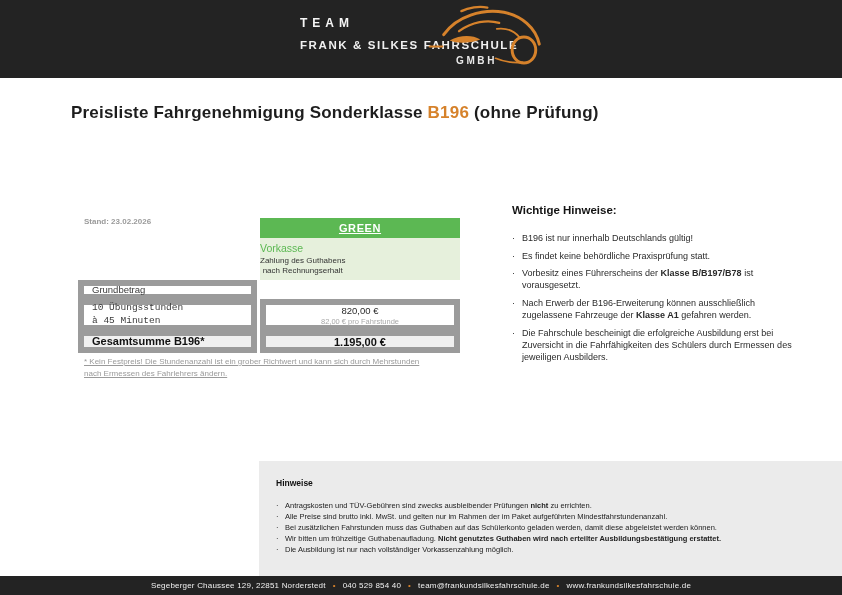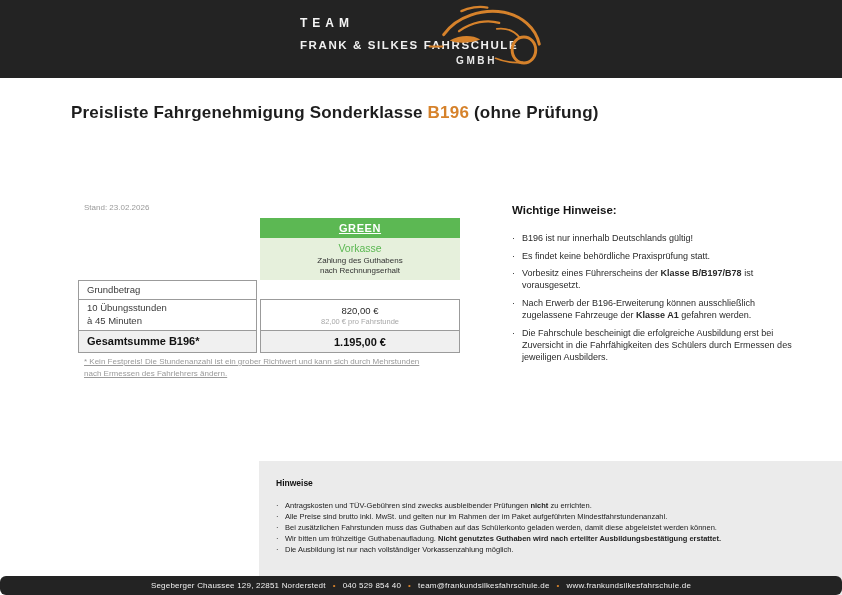--- a/index.html
+++ b/index.html
@@ -32,36 +32,36 @@
 
   
   .page-title {
     position:absolute; left:71px; top:103px; width:700px;
     font-size:17px; font-weight:bold; color:#1d1d1d; letter-spacing:.2px;
   }
   .title-highlight { font-weight:bold; }
 
   
   .stand {
-    position:absolute; left:84px; top:203px; font-size:8px; color:#9a9a9a;
+    position:absolute; left:84px; top:217px; font-size:8px; color:#9a9a9a;font-weight:bold;
   }
   .col-head {
     position:absolute; left:260px; top:218px; width:200px; height:20px;
     display:flex; align-items:center; justify-content:center;
     color:#ffffff; font-size:11px; font-weight:bold; letter-spacing:.6px;text-decoration:underline;
   }
   .col-sub {
     position:absolute; left:260px; top:238px; width:200px; height:42px;
-    display:flex; flex-direction:column; align-items:center; justify-content:center;
+    display:flex; flex-direction:column; align-items:flex-start; justify-content:center;
   }
   .pay-method { font-size:10.5px; margin-bottom:2px; }
   .pay-note { font-size:8px; color:#333; text-align:center; white-space:pre-line; line-height:1.3; }
 
   .cell {
-    position:absolute; border:1px solid #ec4899; background:#fff;
+    position:absolute; border:6px solid #ec4899; background:#fff;
   }
   .cell.label {
     left:78px; width:179px; display:flex; flex-direction:column; justify-content:center;
     padding-left:8px; font-size:9.5px; color:#3a3a3a; white-space:pre-line; line-height:1.35;
   }
   .cell.value {
     left:260px; width:200px; display:flex; flex-direction:column;
     align-items:center; justify-content:center; font-size:9.5px; color:#2a2a2a;
   }
   .r1 { top:280px; height:20px; }
@@ -140,21 +140,21 @@
     <div class="pay-note">Zahlung des Guthabens
 nach Rechnungserhalt</div>
   </div>
 
   <div class="cell label r1" style="border-color: rgb(155, 155, 155);">Grundbetrag</div>
   <div class="cell value r1" style="border-color: rgb(155, 155, 155); margin-top: 37px;">
     <div>375,00 €</div>
 
   </div>
 
-  <div class="cell label r2" style="border-color: rgb(155, 155, 155);">10 Übungsstunden
+  <div class="cell label r2" style="border-color: rgb(155, 155, 155); font-family: Liberation Mono, monospace;">10 Übungsstunden
 à 45 Minuten</div>
   <div class="cell value r2" style="border-color: rgb(155, 155, 155);">
     <div>820,00 €</div>
     <div class="sub-value">82,00 € pro Fahrstunde</div>
   </div>
 
   <div class="cell label r3 total-cell" style="background: rgb(240, 240, 240); border-color: rgb(155, 155, 155);">Gesamtsumme B196*</div>
   <div class="cell value r3 total-cell" style="background: rgb(240, 240, 240); border-color: rgb(155, 155, 155);">1.195,00 €</div>
 
   <div class="footnote">* Kein Festpreis! Die Stundenanzahl ist ein grober Richtwert und kann sich durch Mehrstunden nach Ermessen des Fahrlehrers ändern.</div>
@@ -174,21 +174,21 @@
     <h3>Hinweise</h3>
     <ul class="note-list">
         <li><span class="marker">·</span><span>Antragskosten und TÜV-Gebühren sind zwecks ausbleibender Prüfungen </span><span class="b">nicht</span><span> zu errichten.</span></li>
         <li><span class="marker">·</span><span>Alle Preise sind brutto inkl. MwSt. und gelten nur im Rahmen der im Paket aufgeführten Mindestfahrstundenanzahl.</span></li>
         <li><span class="marker">·</span><span>Bei zusätzlichen Fahrstunden muss das Guthaben auf das Schülerkonto geladen werden, damit diese abgeleistet werden können.</span></li>
         <li><span class="marker">·</span><span>Wir bitten um frühzeitige Guthabenaufladung. </span><span class="b">Nicht genutztes Guthaben wird nach erteilter Ausbildungsbestätigung erstattet.</span></li>
         <li><span class="marker">·</span><span>Die Ausbildung ist nur nach vollständiger Vorkassenzahlung möglich.</span></li>
       </ul>
   </div>
 
-  <div class="footer" style="background: rgb(35, 35, 35); border-radius: 6px;">
+  <div class="footer" style="background: rgb(35, 35, 35);">
       <span>Segeberger Chaussee 129, 22851 Norderstedt</span>
       <span class="fsep" style="color: rgb(214, 130, 43);">•</span>
       <span>040 529 854 40</span>
       <span class="fsep" style="color: rgb(214, 130, 43);">•</span>
       <span>team@frankundsilkesfahrschule.de</span>
       <span class="fsep" style="color: rgb(214, 130, 43);">•</span>
       <span>www.frankundsilkesfahrschule.de</span>
     </div>
 
 </div>

